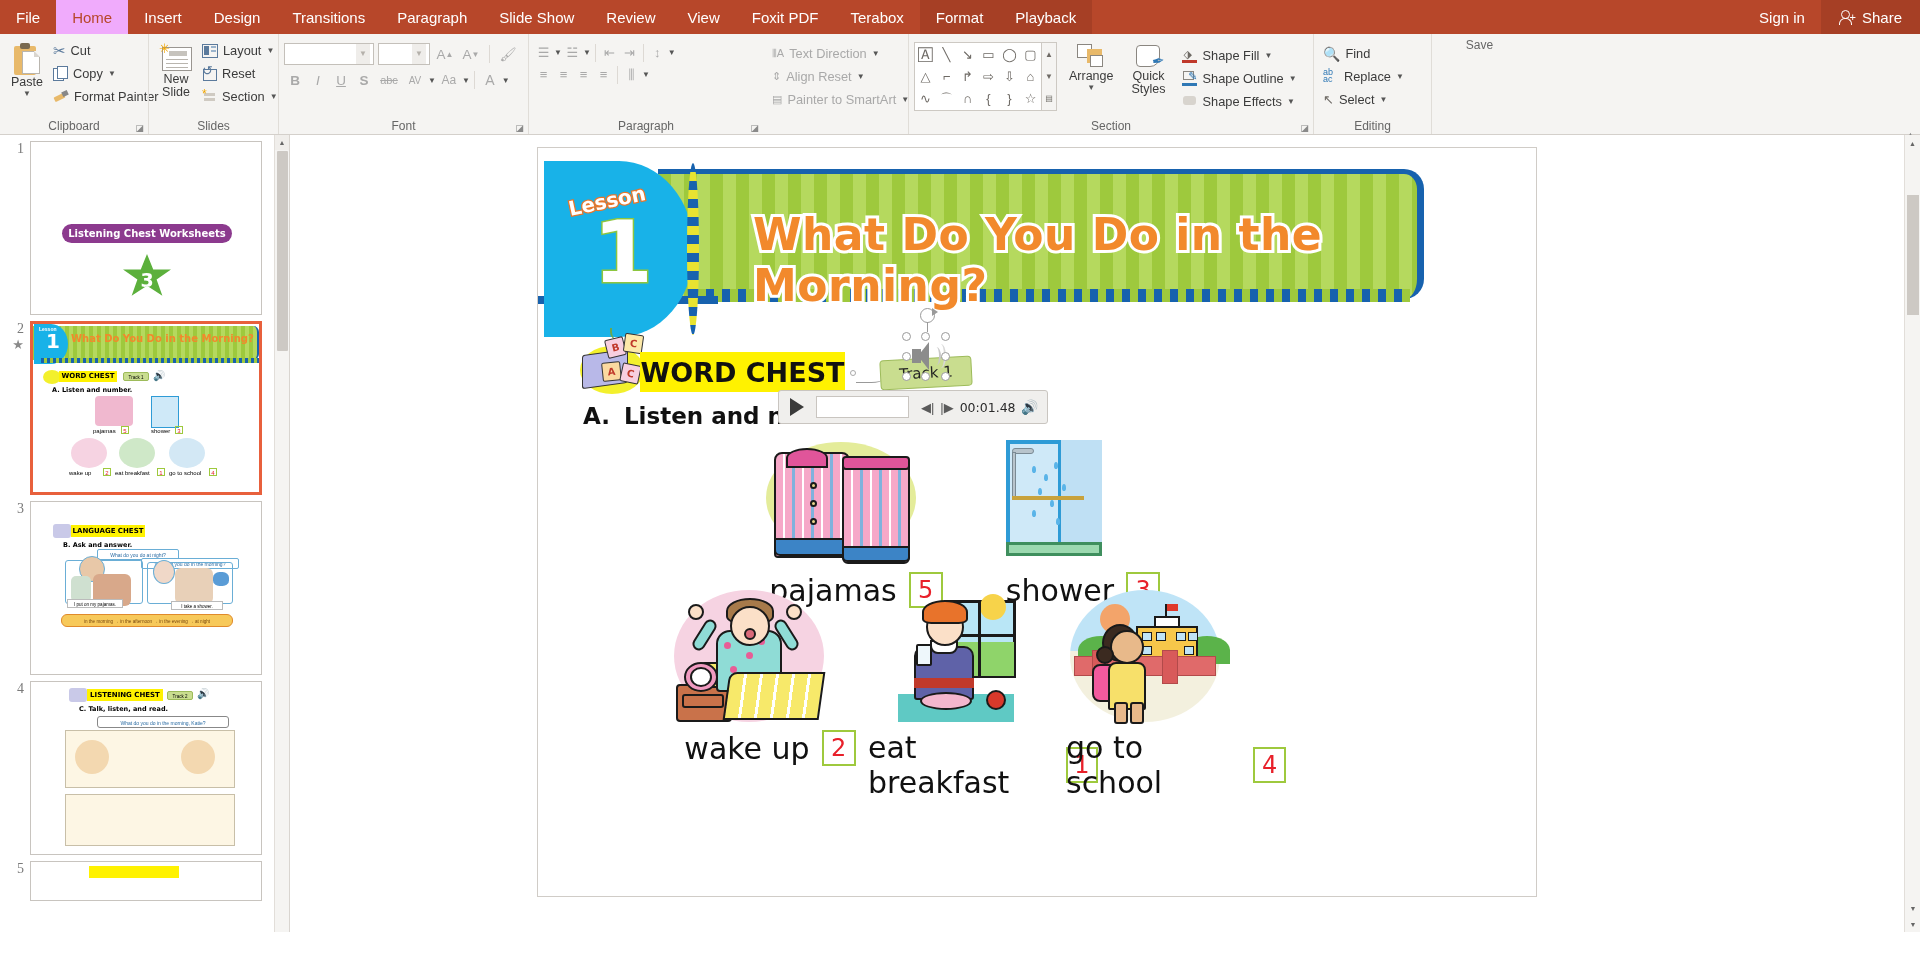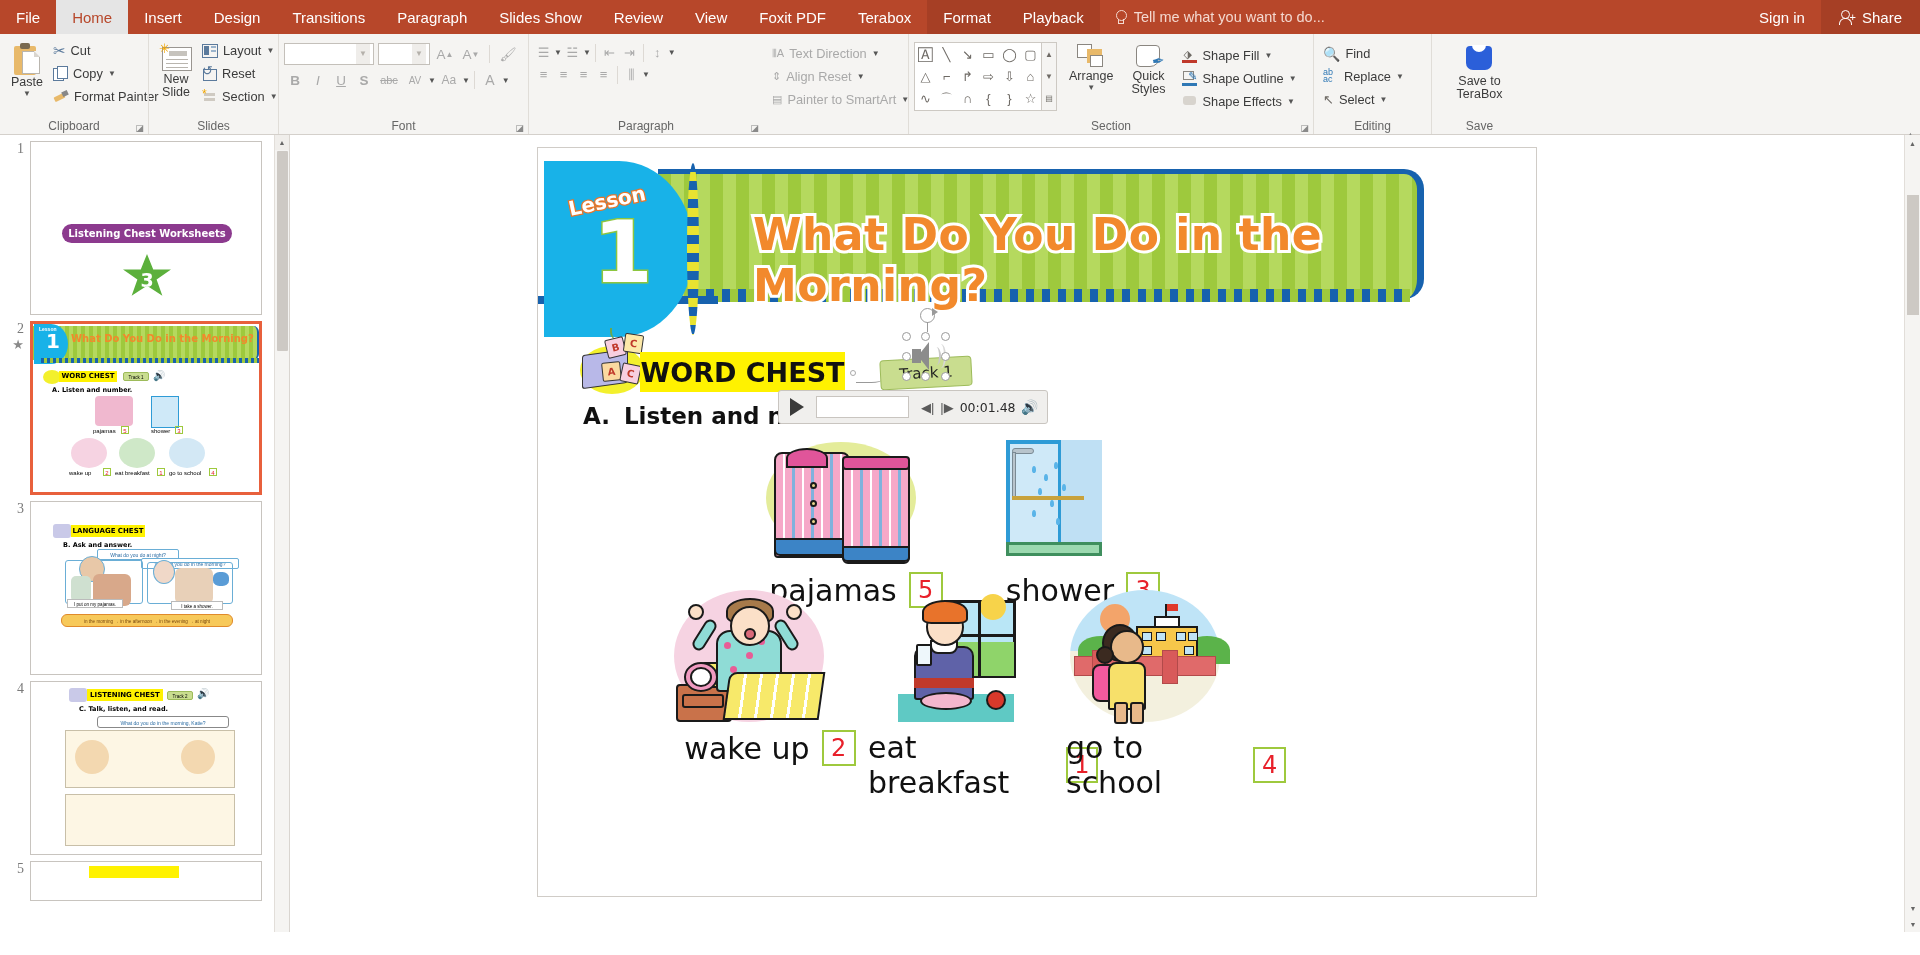--- a/index.html
+++ b/index.html
@@ -12,21 +12,21 @@
 
   
   .tabbar {
     height: 34px; background: #b7472a;
     display: flex; align-items: stretch; position: relative;
   }
   .tab {
     padding: 0 16px; display: flex; align-items: center;
     color: #fff; font-size: 15px; white-space: nowrap; cursor: default;
   }
-  .tab.active { background: #e5e5e5; color: #b7472a; text-align: right; }
+  .tab.active { background: #f0abfc; color: #b7472a; text-align: right; }
   .tab.contextual { background: #a63f25; }
   .tellme {
     display: flex; align-items: center; gap: 7px;
     padding: 0 14px; color: #f4d9d0; font-size: 14.5px;
   }
   .bulb { width: 13px; height: 15px; position: relative; flex: none; }
   .bulb::before {
     content: ""; position: absolute; left: 2px; top: 0;
     width: 9px; height: 9px; border: 1.6px solid #f4d9d0; border-radius: 50%;
   }
@@ -411,31 +411,27 @@
 </head>
 <body>
 
 <div class="tabbar">
   <div class="tab">File</div>
   <div class="tab active">Home</div>
   <div class="tab">Insert</div>
   <div class="tab">Design</div>
   <div class="tab">Transitions</div>
   <div class="tab">Paragraph</div>
-  <div class="tab">Slides Show</div>
+  <div class="tab">Slide Show</div>
   <div class="tab">Review</div>
   <div class="tab">View</div>
   <div class="tab">Foxit PDF</div>
   <div class="tab">Terabox</div>
   <div class="tab contextual">Format</div>
   <div class="tab contextual">Playback</div>
-  <div class="tellme">
-    <span class="bulb"></span>
-    <span>Tell me what you want to do...</span>
-  </div>
   <div class="tabbar-right">
     <div class="signin">Sign in</div>
     <div class="share">
       <span class="person-ico">
           <span class="plus-sm">+</span>
         </span>
       <span>Share</span>
     </div>
   </div>
 </div>
@@ -682,29 +678,20 @@
       <div class="smallbtn">
         <span class="ico select-ico">↖</span>
         <span>Select</span>
         <span class="caret">▼</span>
       </div>
     </div>
     <div class="group-label">Editing</div>
   </div>
 
   <div class="group" style="width:96px">
-    <div class="group-body" style="justify-content:center;padding-top:4px">
-      <div class="bigbtn">
-        <span class="ico terabox-ico">
-            <span class="tb"></span>
-          </span>
-        <span class="cap">Save to</span>
-        <span class="cap">TeraBox</span>
-      </div>
-    </div>
     <div class="group-label">Save</div>
   </div>
 
   <span style="position:absolute;right:5px;top:96px;font-size:9px;color:#888">▲</span>
 </div>
 
 <div class="workspace">
 
   <div class="thumbpane">
 

